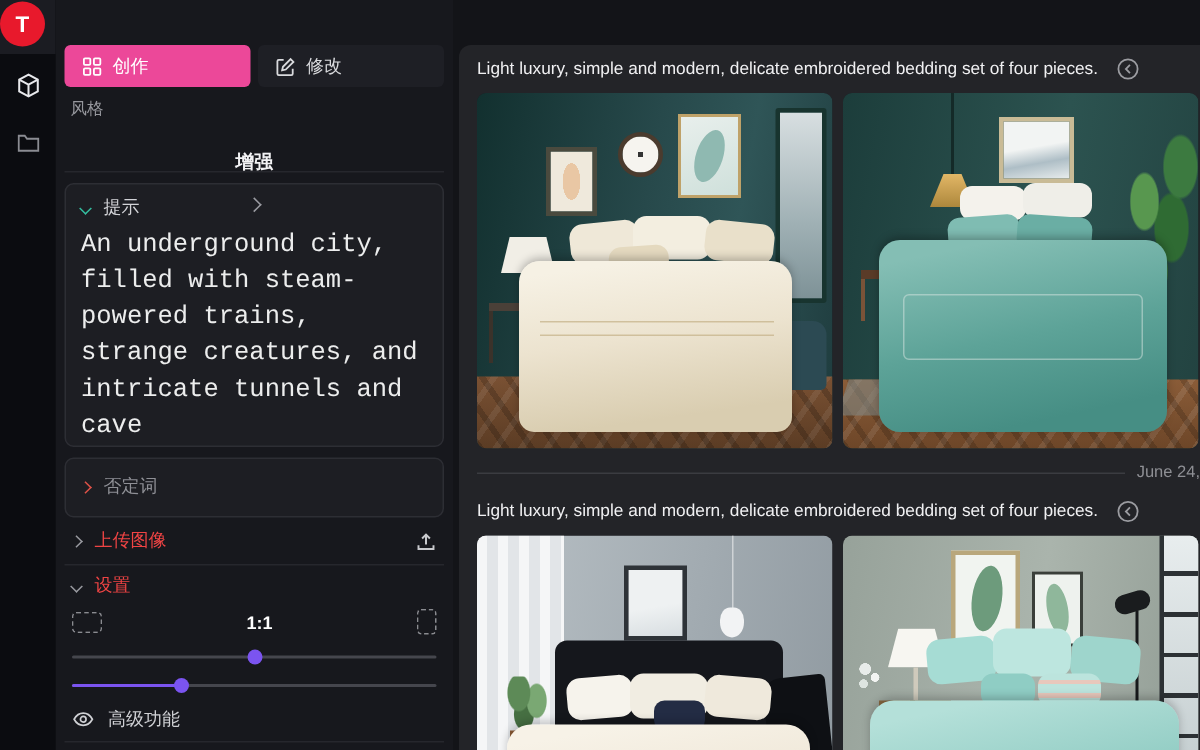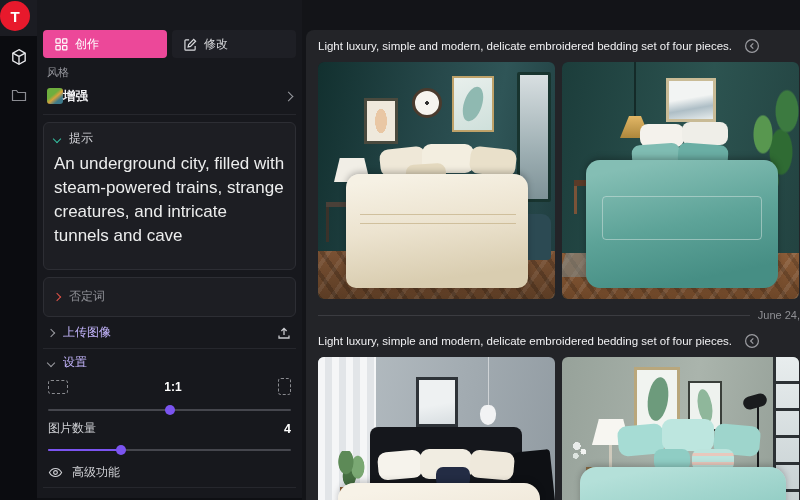--- a/index.html
+++ b/index.html
@@ -20,40 +20,40 @@
   
   .panel { width:265px; flex:0 0 265px; background:#0e0f13; }
   .panel-inner { background:#17181d; padding:30px 6px 10px 6px; }
   .tabs { display:flex; gap:5px; }
   .tab { flex:1; height:28px; border:none; border-radius:4px; display:flex; align-items:center;
     gap:7px; padding:0 12px; font-size:12px; color:#d9dadd; cursor:pointer;
     background:#1e1f25; font-family:"Liberation Sans",sans-serif; }
   .tab.active { background:#ec4899; color:#fff; }
   .tab svg { flex:0 0 auto; }
   .style-label { margin-top:7px; font-size:11px; color:#96979d; padding-left:4px; }
-  .style-row { margin-top:4px; height:24px; display:flex; align-items:center; gap:0;
-    padding:0 4px; cursor:pointer; }
+  .style-row { margin-top:4px; height:24px; display:flex; align-items:center; gap:16px;
+    padding:0 4px; cursor:pointer;flex-direction:column; }
   .style-thumb { width:16px; height:16px; border-radius:3px;
     background:linear-gradient(140deg,#6fae3e 0 40%,#d8a13c 55%,#3e7a8a 75%); }
   .style-value { font-size:12.5px; font-weight:bold; color:#f2f2f4; flex:1; }
   .chev { width:6px; height:6px; border-right:1.6px solid #9a9ba1; border-bottom:1.6px solid #9a9ba1;
     display:inline-block; flex:0 0 auto; }
   .chev.right { transform:rotate(-45deg); }
   .chev.down  { transform:rotate(45deg); }
   .chev.big { width:7px; height:7px; }
   .chev.teal { border-color:#35bfa0; }
   .chev.red  { border-color:#e05348; }
   .divider { height:1px; background:#26272d; margin-top:6px; }
   .box { margin-top:7px; background:#1d1e23; border:1px solid #2d2e34; border-radius:6px; }
-  .prompt-box { padding:7px 10px 20px 10px; }
+  .prompt-box { padding:7px 10px 0 10px;font-family:Liberation Mono, monospace; }
   .box-head { display:flex; align-items:center; gap:9px; font-size:12px; color:#d2d3d7; }
   .prompt-text { margin-top:5px; font-size:17px; line-height:1.42; color:#eceded; }
   .neg-box { height:40px; display:flex; align-items:center; gap:9px; padding:0 10px;
     font-size:12px; color:#8f9096; cursor:pointer; }
-  .row { display:flex; align-items:center; gap:9px; padding:0 5px; font-size:12px; color:#c4b5fd; }
+  .row { display:flex; align-items:center; gap:9px; padding:0 5px; font-size:12px; color:#ef4444; }
   .upload-row { margin-top:7px; height:18px; cursor:pointer; }
   .upload-row .grow { flex:1; }
   .settings-row { margin-top:6px; height:16px; cursor:pointer; }
   .ratio-row { margin-top:7px; height:18px; display:flex; align-items:center; padding:0 5px;gap:22px; }
   .ratio-icon { border:1.4px dashed #8a8b90; border-radius:3px; display:inline-block; }
   .ratio-icon.landscape { width:20px; height:14px; }
   .ratio-icon.portrait  { width:13px; height:17px; }
   .ratio-value { flex:1; text-align:center; font-size:12px; font-weight:bold; color:#fff; }
   .slider { margin-top:9px; height:10px; position:relative; padding:0 5px; cursor:pointer; }
   .track { position:relative; top:4px; height:2px; background:#45464d; border-radius:1px; }
@@ -169,24 +169,20 @@
         <span class="ratio-icon landscape"></span>
         <span class="ratio-value">1:1</span>
         <span class="ratio-icon portrait"></span>
       </div>
       <div class="slider">
         <div class="track">
           <div class="thumb" style="left:50%"></div>
         </div>
       </div>
 
-      <div class="count-row">
-        <span>图片数量</span>
-        <span class="count-val">4</span>
-      </div>
       <div class="slider">
         <div class="track">
           <div class="fill" style="width:30%"></div>
           <div class="thumb" style="left:30%"></div>
         </div>
       </div>
 
       <div class="row adv-row">
         <svg width="15" height="13" viewBox="0 0 16 13" fill="none" stroke="#cfd0d4" stroke-width="1.2">
           <path d="M1.5 6.5C3 3.8 5.3 2.2 8 2.2s5 1.6 6.5 4.3C13 9.2 10.7 10.8 8 10.8S3 9.2 1.5 6.5z"></path>

